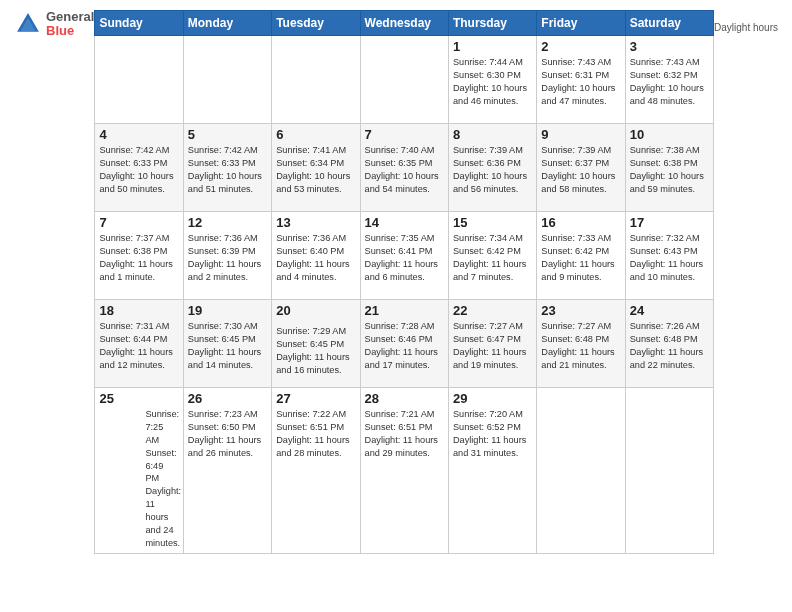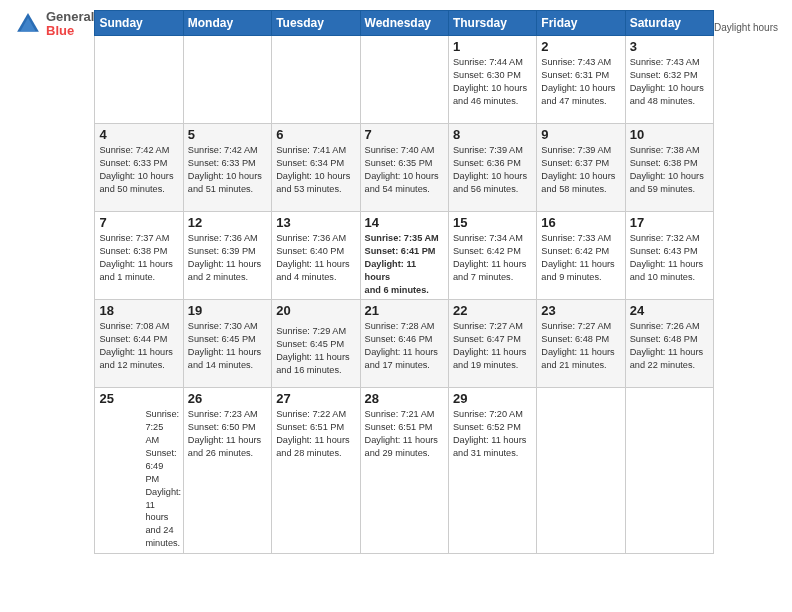--- a/index.html
+++ b/index.html
@@ -225,21 +225,21 @@
           </td>
           <td>
             <span class="day-number">13</span>
             <div class="day-info" style="white-space: pre-line;">Sunrise: 7:36 AM
 Sunset: 6:40 PM
 Daylight: 11 hours
 and 4 minutes.</div>
           </td>
           <td>
             <span class="day-number">14</span>
-            <div class="day-info" style="white-space: pre-line; font-weight: bold;">Sunrise: 7:35 AM
+            <div class="day-info" style="white-space: pre-line;">Sunrise: 7:35 AM
 Sunset: 6:41 PM
 Daylight: 11 hours
 and 6 minutes.</div>
           </td>
           <td>
             <span class="day-number">15</span>
             <div class="day-info" style="white-space: pre-line;">Sunrise: 7:34 AM
 Sunset: 6:42 PM
 Daylight: 11 hours
 and 7 minutes.</div>
@@ -255,21 +255,21 @@
             <span class="day-number">17</span>
             <div class="day-info" style="white-space: pre-line;">Sunrise: 7:32 AM
 Sunset: 6:43 PM
 Daylight: 11 hours
 and 10 minutes.</div>
           </td>
         </tr>
         <tr>
           <td>
             <span class="day-number">18</span>
-            <div class="day-info" style="white-space: pre-line;">Sunrise: 7:08 AM
+            <div class="day-info" style="white-space: pre-line;">Sunrise: 7:31 AM
 Sunset: 6:44 PM
 Daylight: 11 hours
 and 12 minutes.</div>
           </td>
           <td>
             <span class="day-number">19</span>
             <div class="day-info" style="white-space: pre-line;">Sunrise: 7:30 AM
 Sunset: 6:45 PM
 Daylight: 11 hours
 and 14 minutes.</div>

